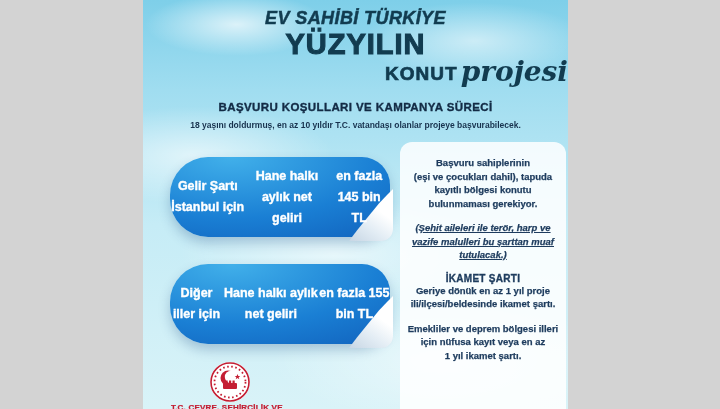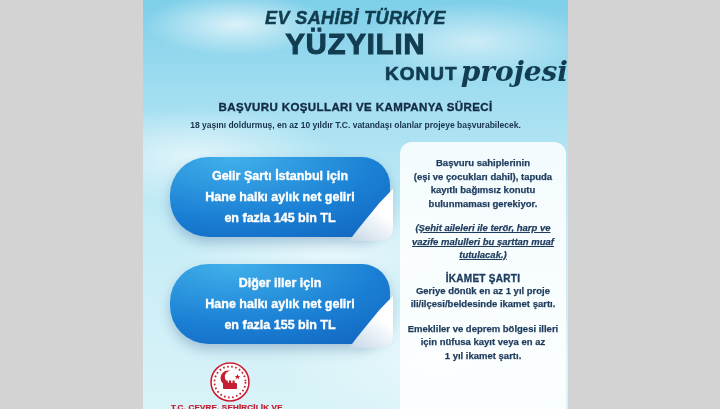--- a/index.html
+++ b/index.html
@@ -48,21 +48,21 @@
   }
   .section-subheading {
     position: absolute; top: 120px; left: 0; width: 100%; text-align: center;
     font-size: 8.5px; font-weight: 700; color: #17324e; white-space: nowrap;
   }
   .card {
     position: absolute; left: 27px; width: 220px; height: 80px;
     border-radius: 38px 28px 30px 38px;
     background: radial-gradient(140% 160% at 28% 0%, #41b0ea 0%, #1a7fd4 48%, #0c52b0 100%);
     box-shadow: 0 6px 12px rgba(15, 60, 120, .25);
-    display: flex; flex-direction: column; justify-content: center; align-items: center;
+    display: flex; flex-direction: row; justify-content: center; align-items: center;
     color: #ffffff; text-align: center;
   }
   .card.c1 { top: 157px; }
   .card.c2 { top: 264px; }
   .card-line {
     font-size: 12.5px; font-weight: 700; line-height: 21px;
     -webkit-text-stroke: .35px #ffffff; position: relative; z-index: 2;
   }
   .curl {
     position: absolute; right: -3px; bottom: -4px; width: 44px; height: 52px; z-index: 1;
@@ -127,21 +127,21 @@
     <div class="card c2">
       <div class="curl"></div>
       <div class="card-line">Diğer iller için</div>
       <div class="card-line">Hane halkı aylık net geliri</div>
       <div class="card-line">en fazla 155 bin TL</div>
     </div>
 
     <div class="panel">
       <p>Başvuru sahiplerinin
 (eşi ve çocukları dahil), tapuda
-kayıtlı bağımsız konutu
+kayıtlı bölgesi konutu
 bulunmaması gerekiyor.</p>
       <p class="gap italic">(Şehit aileleri ile terör, harp ve
 vazife malulleri bu şarttan muaf
 tutulacak.)</p>
       <h3>İKAMET ŞARTI</h3>
       <p>Geriye dönük en az 1 yıl proje
 ili/ilçesi/beldesinde ikamet şartı.</p>
       <p class="gap">Emekliler ve deprem bölgesi illeri
 için nüfusa kayıt veya en az
 1 yıl ikamet şartı.</p>

